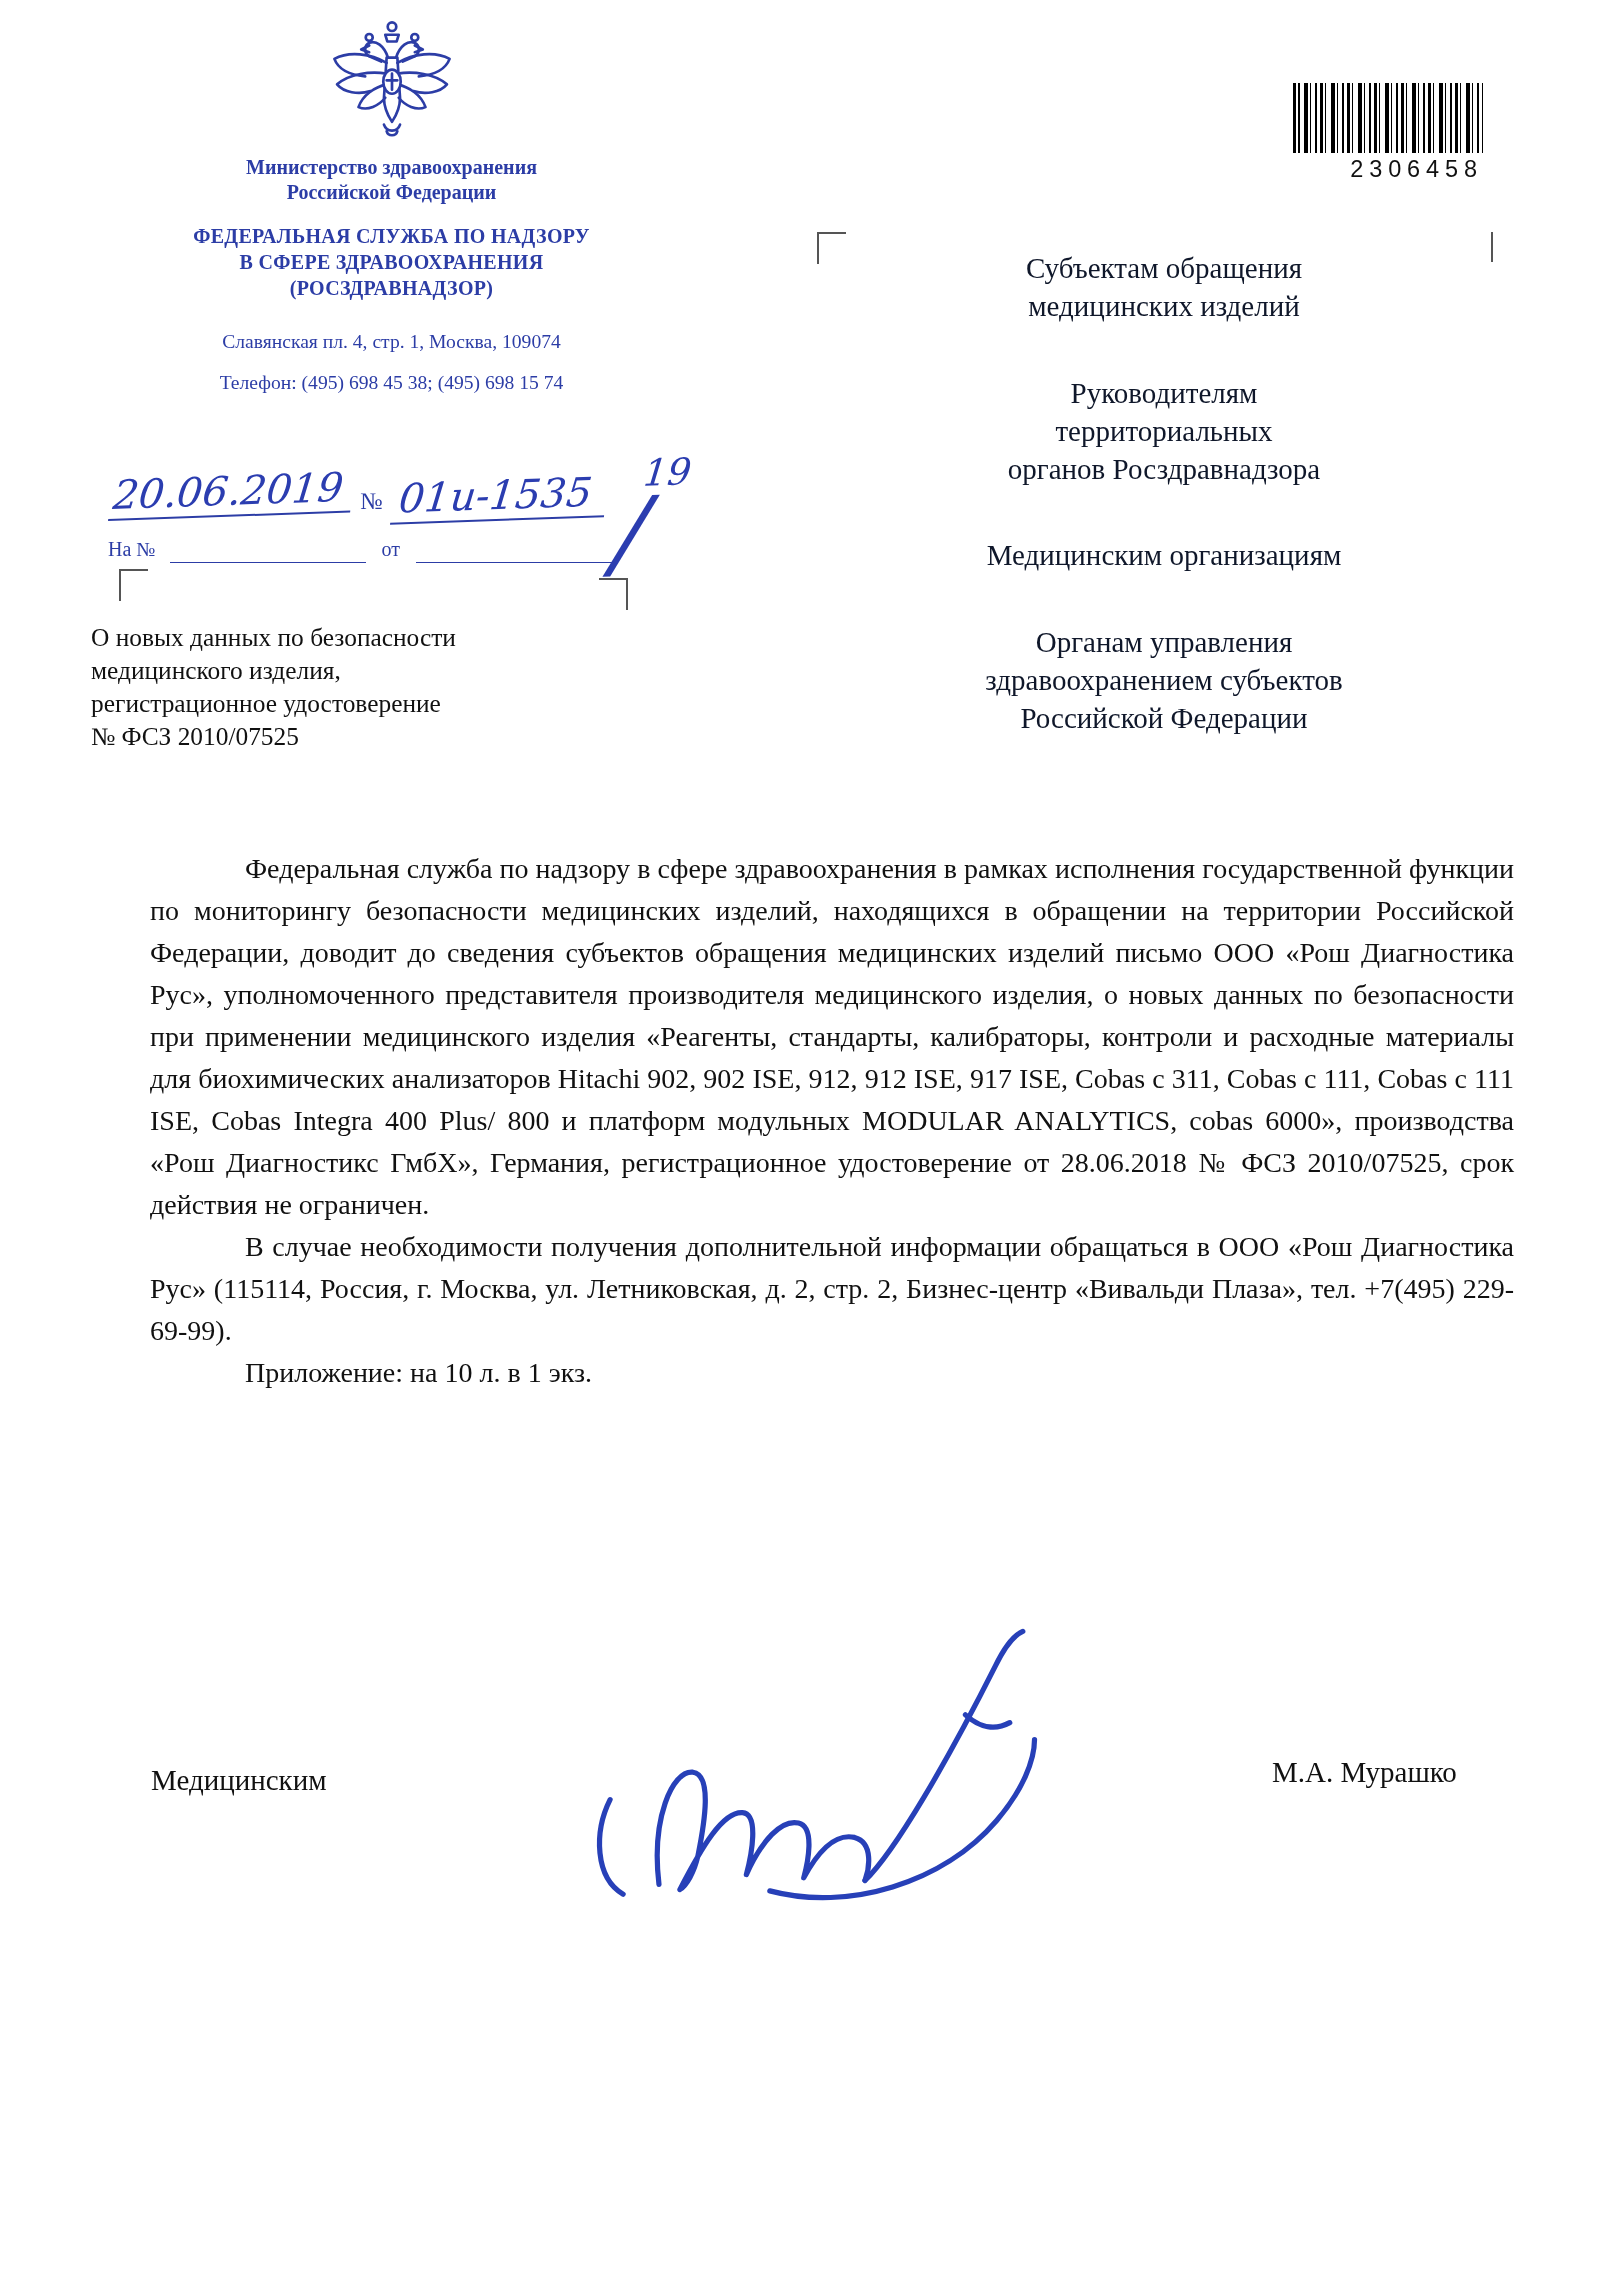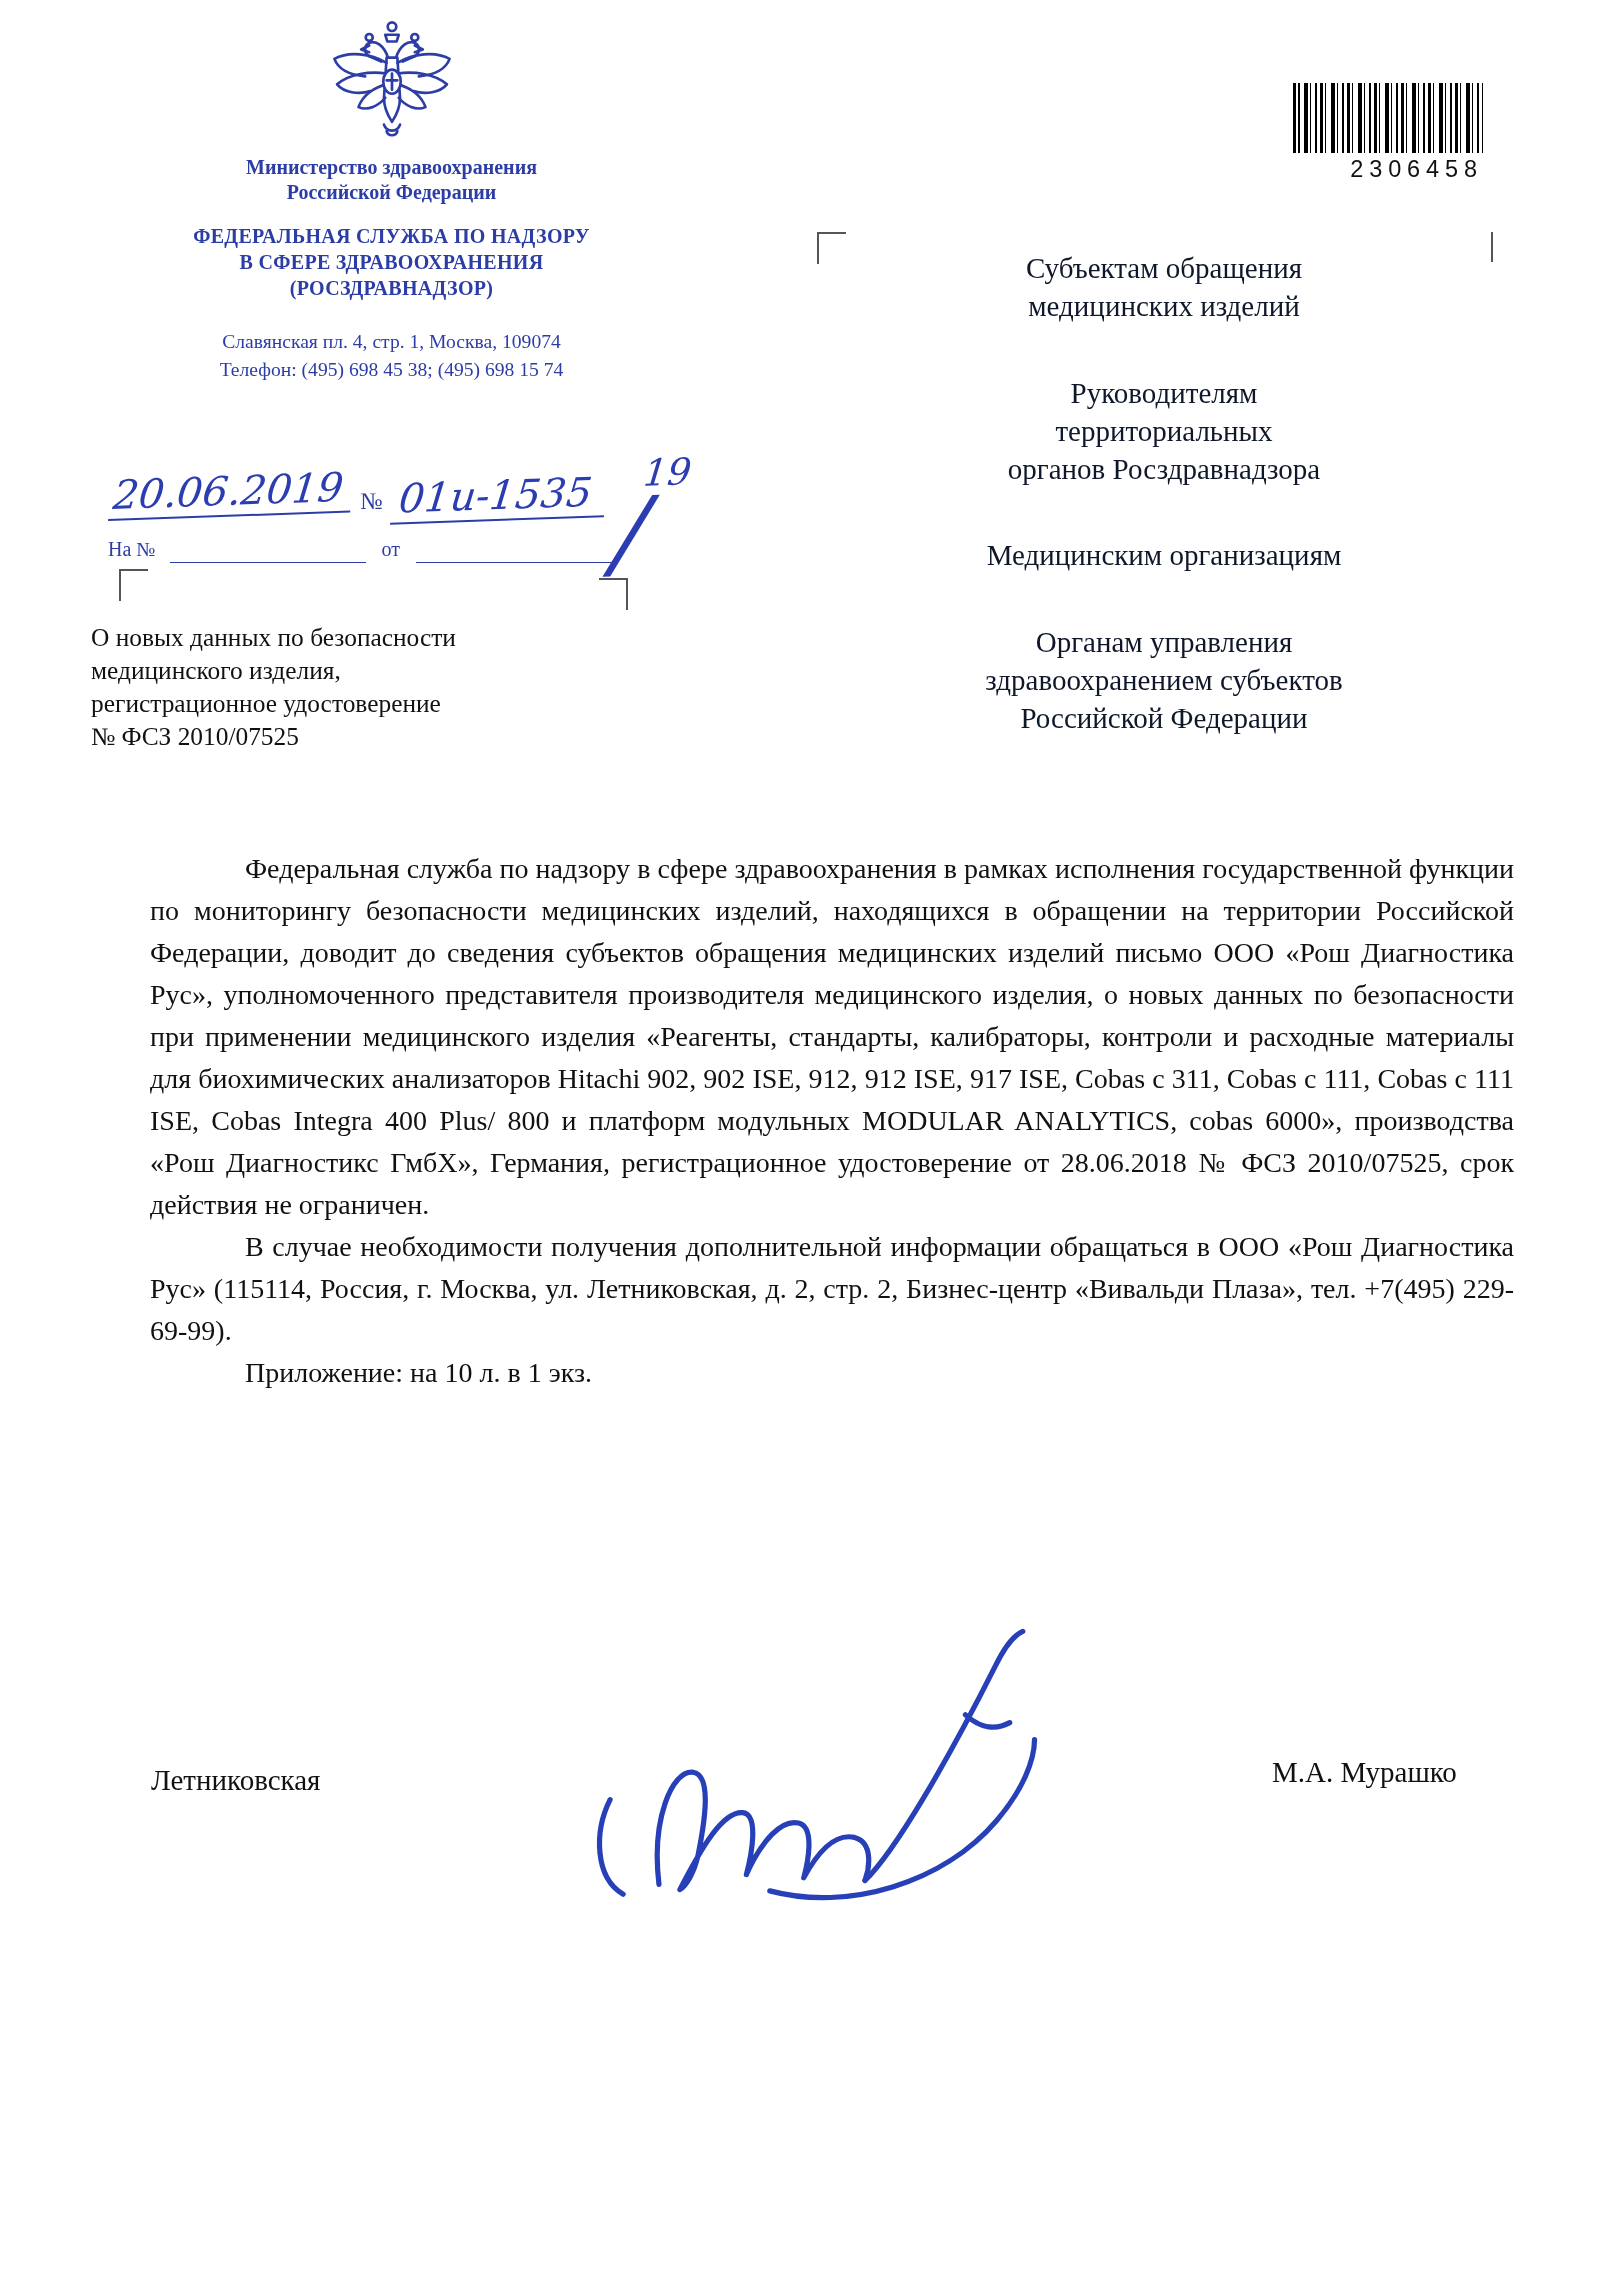--- a/index.html
+++ b/index.html
@@ -31,21 +31,21 @@
     margin-top: 6.5px;
   }
   .service {
     font-weight: bold;
     font-size: 20px;
     line-height: 1.3;
     margin-top: 17px;
     letter-spacing: 0.3px;
   }
   .address { font-size: 19.6px; margin-top: 30px; }
-  .phone   { font-size: 19.6px; margin-top: 6px; }
+  .phone   { font-size: 19.6px; margin-top: 19px; }
 
   
   .requisites {
     position: absolute;
     left: 108px; top: 449px;
     width: 652px;
     color: #2c3da6;
   }
   .date-row { display: flex; align-items: flex-end; height: 72px; }
   .hw {
@@ -257,21 +257,21 @@
 здравоохранением субъектов
 Российской Федерации</div>
   </div>
 
   <div class="body-text">
     <p>Федеральная служба по надзору в сфере здравоохранения в рамках исполнения государственной функции по мониторингу безопасности медицинских изделий, находящихся в обращении на территории Российской Федерации, доводит до сведения субъектов обращения медицинских изделий письмо ООО «Рош Диагностика Рус», уполномоченного представителя производителя медицинского изделия, о новых данных по безопасности при применении медицинского изделия «Реагенты, стандарты, калибраторы, контроли и расходные материалы для биохимических анализаторов Hitachi 902, 902 ISE, 912, 912 ISE, 917 ISE, Cobas c 311, Cobas c 111, Cobas c 111 ISE, Cobas Integra 400 Plus/ 800 и платформ модульных MODULAR ANALYTICS, cobas 6000», производства «Рош Диагностикс ГмбХ», Германия, регистрационное удостоверение от 28.06.2018 № ФСЗ 2010/07525, срок действия не ограничен.</p>
     <p>В случае необходимости получения дополнительной информации обращаться в ООО «Рош Диагностика Рус» (115114, Россия, г. Москва, ул. Летниковская, д. 2, стр. 2, Бизнес-центр «Вивальди Плаза», тел. +7(495) 229-69-99).</p>
     <p class="attachment">Приложение: на 10 л. в 1 экз.</p>
   </div>
 
-  <div class="position-label">Летниковская</div>
+  <div class="position-label">Медицинским</div>
 
   <svg class="signature-svg" viewBox="0 0 780 500" aria-hidden="true">
     <g fill="none" stroke="#2740b8" stroke-width="8" stroke-linecap="round" stroke-linejoin="round">
 
       <path d="M55 300 C 30 350, 32 420, 75 445"></path>
 
       <path d="M130 430 C 118 330, 150 255, 182 258 C 212 262, 200 335, 190 385 C 184 412, 172 432, 162 438
                C 196 372, 228 318, 258 320 C 284 322, 272 385, 264 415
                C 288 362, 318 330, 344 336 C 370 342, 358 398, 352 420
                C 378 372, 404 352, 430 358 C 460 366, 452 408, 446 424"></path>

